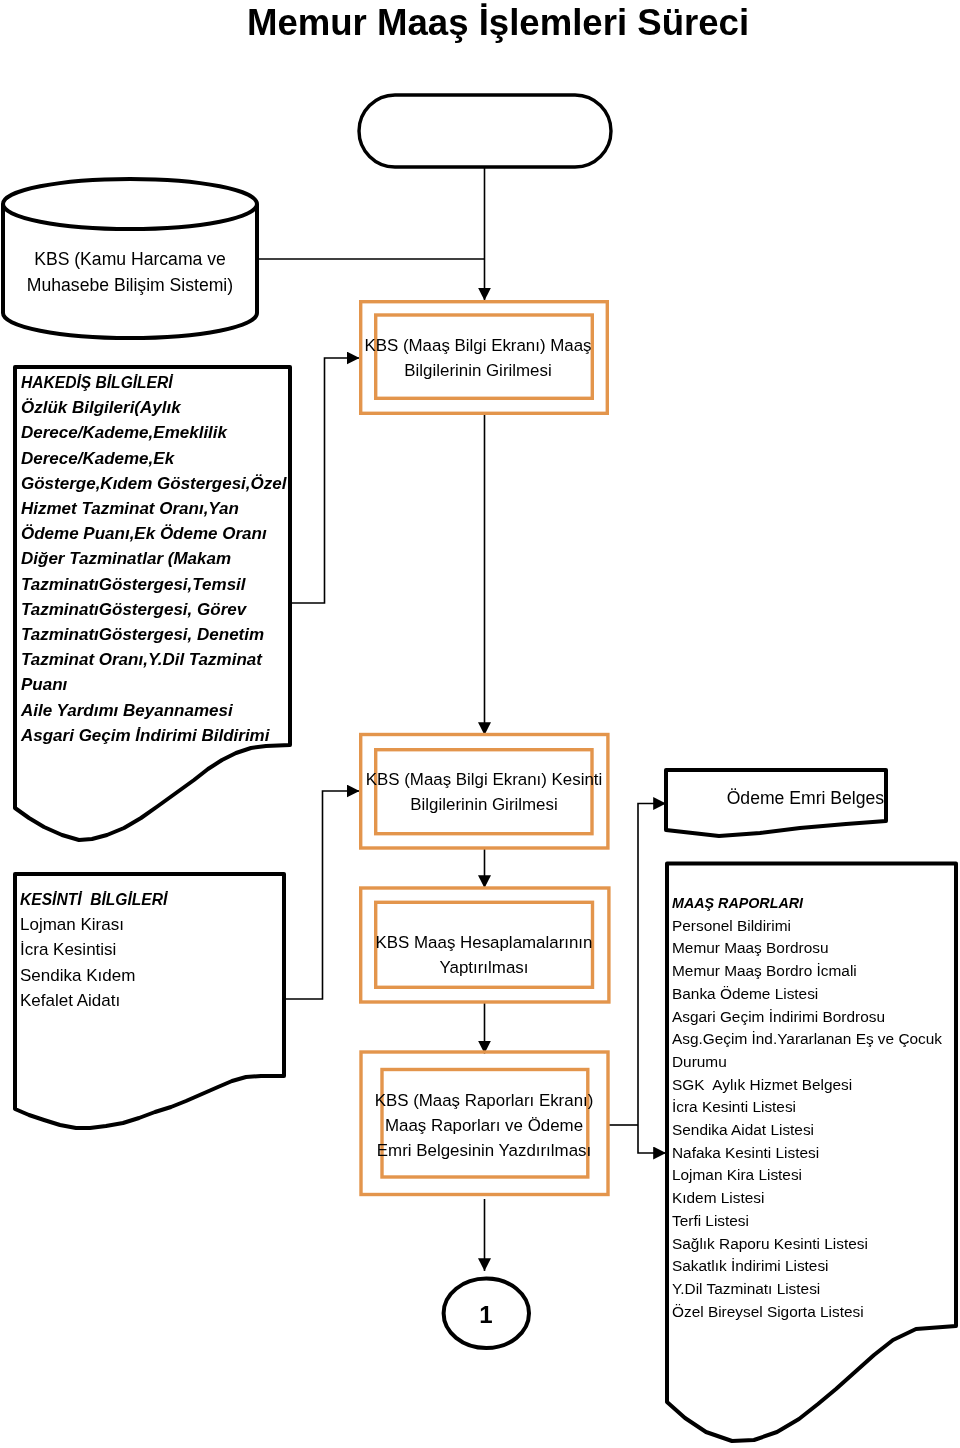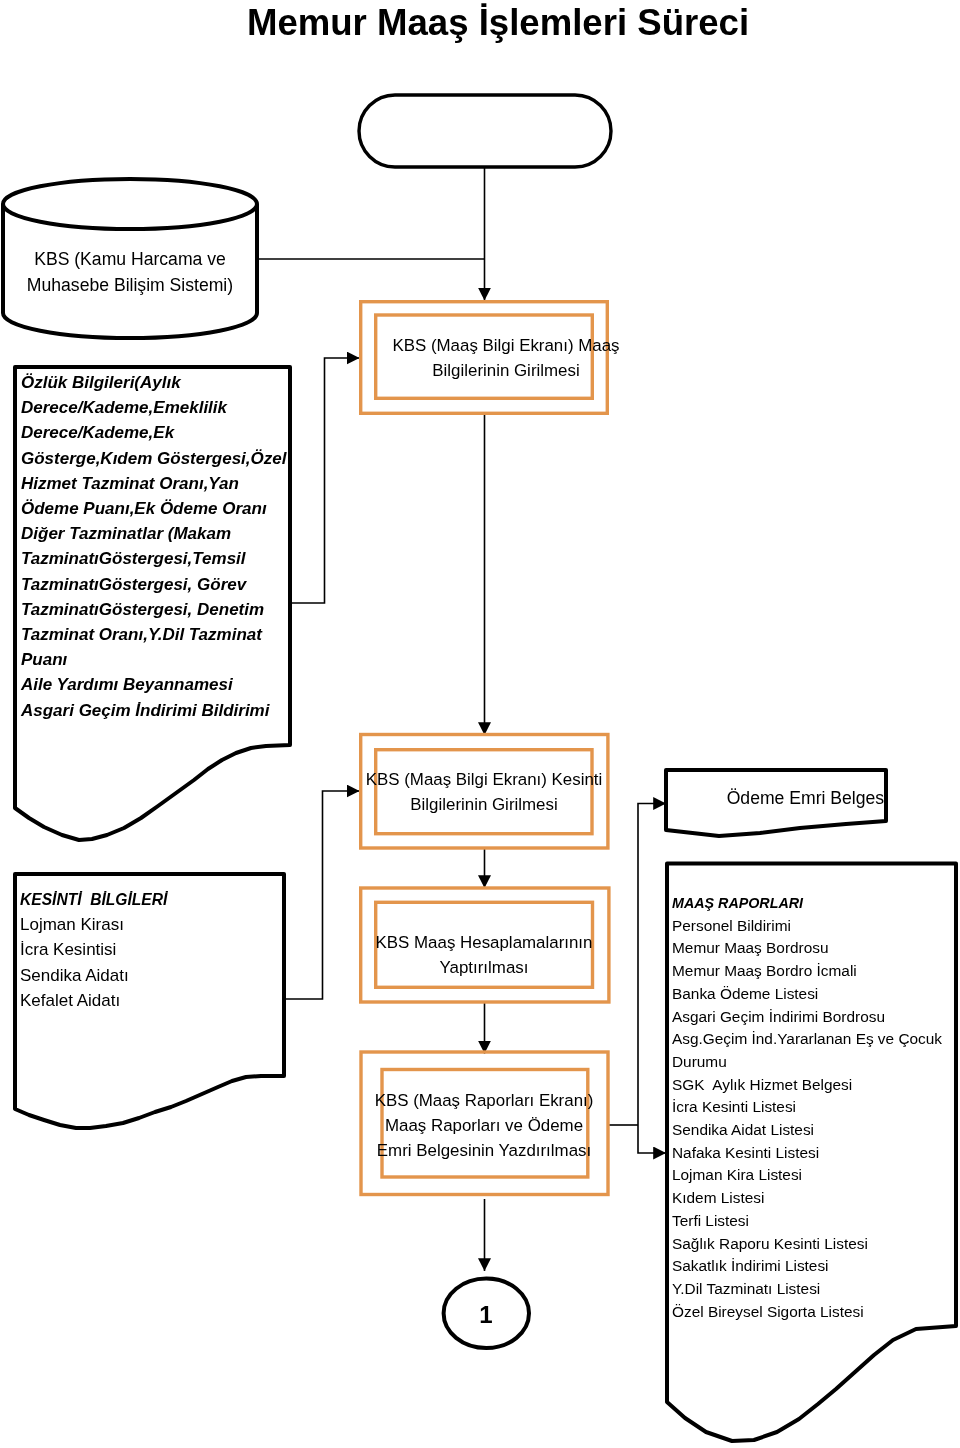--- a/index.html
+++ b/index.html
@@ -84,43 +84,44 @@
 
     <path d="M667,863.5 L956,863.5 L956,1326 L916,1329 L893,1340 L874,1355 L855,1372 L836,1389 L818,1404 L799,1419 L777,1432 L754,1440 L732,1441 L706,1432 L685,1418 L667,1402 Z" fill="#fff" stroke="#000" stroke-width="4.0" stroke-linejoin="round"></path>
 
     <ellipse cx="486.3" cy="1313.3" rx="42.7" ry="34.7" fill="#fff" stroke="#000" stroke-width="4.0"></ellipse>
   </svg>
 
 
   <div class="node-text" id="database-label" style="left:3px;top:247.4px;width:254px;">KBS (Kamu Harcama ve
 Muhasebe Bilişim Sistemi)</div>
 
-  <div class="node-text" style="left:376px;top:332.5px;width:248px;padding-left:6px;">KBS (Maaş Bilgi Ekranı) Maaş
+  <div class="node-text" style="left:348px;top:332.5px;width:248px;padding-left:6px;">KBS (Maaş Bilgi Ekranı) Maaş
 Bilgilerinin Girilmesi</div>
 
   <div class="node-text" style="left:360px;top:767px;width:248px;">KBS (Maaş Bilgi Ekranı) Kesinti
 Bilgilerinin Girilmesi</div>
 
   <div class="node-text" style="left:360px;top:930px;width:248px;">KBS Maaş Hesaplamalarının
 Yaptırılması</div>
 
   <div class="node-text" style="left:360px;top:1088px;width:248px;">KBS (Maaş Raporları Ekranı)
 Maaş Raporları ve Ödeme
 Emri Belgesinin Yazdırılması</div>
 
   <div class="node-text" id="odeme-emri-label" style="left:668px;top:786.4px;width:220px;text-align:right;">Ödeme Emri Belgesi</div>
 
   <div class="node-text" style="left:444px;top:1302px;width:84px;font-size:24px;line-height:26px;font-weight:bold;">1</div>
 
   <div class="list-box it" style="left:21px;top:370px;width:276px;">
+    <div class="hd">HAKEDİŞ BİLGİLERİ</div>
     <div><div>Özlük Bilgileri(Aylık</div><div>Derece/Kademe,Emeklilik</div><div>Derece/Kademe,Ek</div><div>Gösterge,Kıdem Göstergesi,Özel</div><div>Hizmet Tazminat Oranı,Yan</div><div>Ödeme Puanı,Ek Ödeme Oranı</div><div>Diğer Tazminatlar (Makam</div><div>TazminatıGöstergesi,Temsil</div><div>TazminatıGöstergesi, Görev</div><div>TazminatıGöstergesi, Denetim</div><div>Tazminat Oranı,Y.Dil Tazminat</div><div>Puanı</div><div>Aile Yardımı Beyannamesi</div><div>Asgari Geçim İndirimi Bildirimi</div></div>
   </div>
 
   <div class="list-box" style="left:20px;top:887px;width:270px;">
     <div class="hd">KESİNTİ  BİLGİLERİ</div>
-    <div><div>Lojman Kirası</div><div>İcra Kesintisi</div><div>Sendika Aidatı</div><div>Kefalet Aidatı</div></div>
+    <div><div>Lojman Kirası</div><div>İcra Kesintisi</div><div>Sendika Kıdem</div><div>Kefalet Aidatı</div></div>
   </div>
 
   <div class="list-box" id="maas-raporlari-list" style="left:672px;top:892px;width:290px;">
     <div class="hd">MAAŞ RAPORLARI</div>
     <div><div>Personel Bildirimi</div><div>Memur Maaş Bordrosu</div><div>Memur Maaş Bordro İcmali</div><div>Banka Ödeme Listesi</div><div>Asgari Geçim İndirimi Bordrosu</div><div>Asg.Geçim İnd.Yararlanan Eş ve Çocuk</div><div>Durumu</div><div>SGK  Aylık Hizmet Belgesi</div><div>İcra Kesinti Listesi</div><div>Sendika Aidat Listesi</div><div>Nafaka Kesinti Listesi</div><div>Lojman Kira Listesi</div><div>Kıdem Listesi</div><div>Terfi Listesi</div><div>Sağlık Raporu Kesinti Listesi</div><div>Sakatlık İndirimi Listesi</div><div>Y.Dil Tazminatı Listesi</div><div>Özel Bireysel Sigorta Listesi</div></div>
   </div>
 </div>
 
 </body></html>

